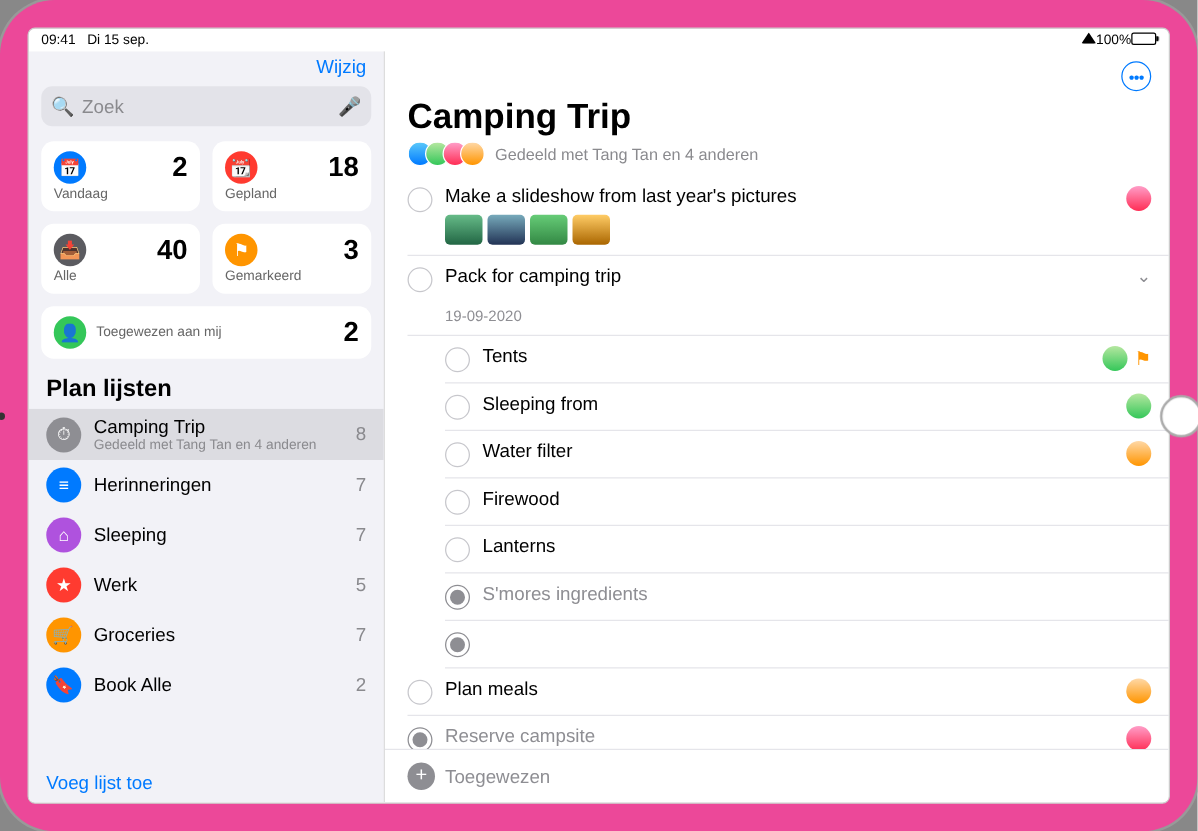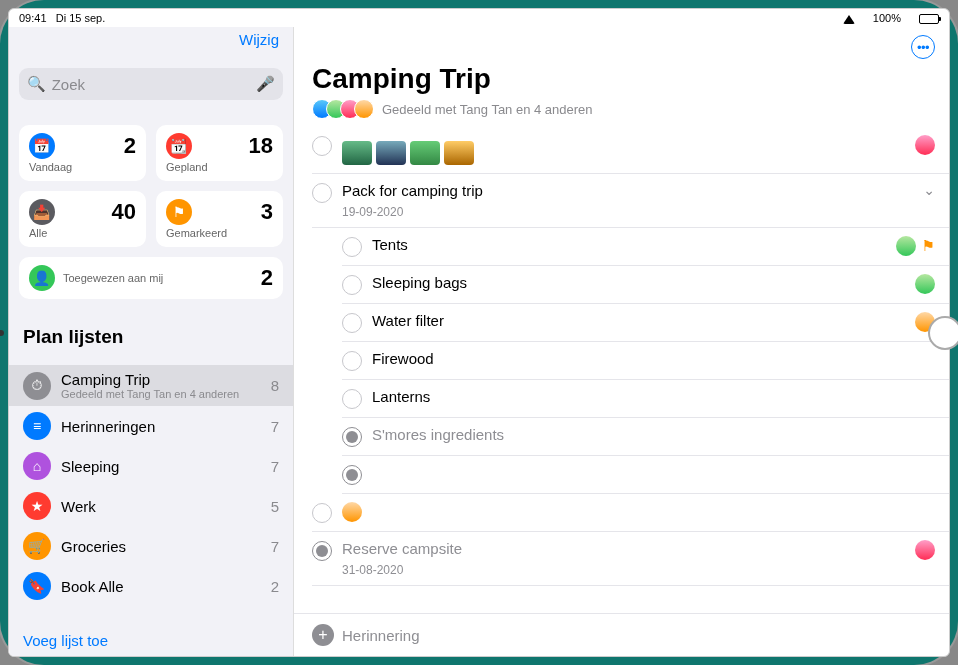--- a/index.html
+++ b/index.html
@@ -1,29 +1,29 @@
 <!DOCTYPE html>
 <html><head>
 <meta charset="utf-8">
 <style>
 * { box-sizing: border-box; margin: 0; padding: 0; font-family: -apple-system, BlinkMacSystemFont, "Helvetica Neue", sans-serif; }
 body { background: #888; display: flex; justify-content: center; align-items: center; height: 100vh; }
-.device { width: 958px; height: 665px; background: #0f766e; border-radius: 44px; padding: 8px; position: relative; box-shadow: 0 0 0 2px #999; }
+.device { width: 958px; height: 665px; background: #ec4899; border-radius: 44px; padding: 22px; position: relative; box-shadow: 0 0 0 2px #999; }
 .home-btn { position: absolute; right: -4px; top: 50%; transform: translateY(-50%); width: 34px; height: 34px; border: 2px solid #aaa; border-radius: 50%; background: #fff; }
 .sensor { position: absolute; left: -2px; top: 50%; transform: translateY(-50%); width: 6px; height: 6px; border-radius: 50%; background: #333; }
 .screen { width: 100%; height: 100%; background: #fff; border-radius: 6px; overflow: hidden; display: flex; flex-direction: column; border: 1px solid #ccc; }
 .status-bar { height: 18px; font-size: 11px; display: flex; justify-content: space-between; align-items: center; padding: 0 10px; }
 .status-left { color: #000; font-weight: 500; }
-.status-right { display: flex; align-items: flex-end; gap: 18px; }
+.status-right { display: flex; align-items: flex-start; gap: 0; }
 .battery-icon { width: 20px; height: 10px; border: 1px solid #000; border-radius: 2px; position: relative; }
 .battery-icon::after { content: ''; position: absolute; right: -3px; top: 2px; width: 2px; height: 4px; background: #000; border-radius: 0 1px 1px 0; }
 .battery-fill { background: #000; width: 100%; height: 100%; }
 .wifi-icon { width: 0; height: 0; border-left: 6px solid transparent; border-right: 6px solid transparent; border-bottom: 9px solid #000; border-radius: 2px;}
 .content { flex: 1; display: flex; overflow: hidden; }
-.sidebar { width: 285px; background: #f2f2f7; display: flex; flex-direction: column; border-right: 1px solid #ddd; gap: 13px; }
+.sidebar { width: 285px; background: #f2f2f7; display: flex; flex-direction: column; border-right: 1px solid #ddd; }
 .sidebar-top { padding: 4px 14px 0; text-align: right; }
 .edit-link { color: #007aff; font-size: 15px; }
 .search-box { margin: 6px 10px; background: #e3e3e9; border-radius: 9px; height: 32px; display: flex; align-items: center; padding: 0 8px; color: #8a8a8e; font-size: 15px; gap: 6px; }
 .search-box .mic { margin-left: auto; }
 .cards { display: grid; grid-template-columns: 1fr 1fr; gap: 10px; padding: 6px 10px; }
 .card { background: #fff; border-radius: 10px; padding: 8px 10px; }
 .card.wide { grid-column: 1 / -1; display: flex; align-items: center; }
 .card-header { display: flex; justify-content: space-between; align-items: center; }
 .card-icon { width: 26px; height: 26px; border-radius: 50%; display: flex; align-items: center; justify-content: center; color: #fff; font-size: 14px; }
 .card-count { font-size: 22px; font-weight: 700; }
@@ -51,21 +51,21 @@
 .avatar-stack .av:first-child { margin-left: 0; }
 .reminders { flex: 1; overflow: auto; padding: 0 0 0 18px; }
 .reminder { display: flex; align-items: flex-start; padding: 8px 14px 8px 0; border-bottom: 0.5px solid #e5e5ea; gap: 10px; }
 .reminder.sub { margin-left: 30px; }
 .check { width: 20px; height: 20px; border: 1.5px solid #c7c7cc; border-radius: 50%; flex-shrink: 0; margin-top: 1px; position: relative; }
 .check.done { border-color: #8e8e93; }
 .check.done::after { content: ''; position: absolute; inset: 3px; background: #8e8e93; border-radius: 50%; }
 .reminder-body { flex: 1; }
 .reminder-title { font-size: 15px; color: #000; }
 .reminder-title.done { color: #8e8e93; }
-.reminder-date { font-size: 12px; color: #8e8e93; margin-top: 6px; }
+.reminder-date { font-size: 12px; color: #8e8e93; margin-top: 16px; }
 .thumbs { display: flex; gap: 4px; margin-top: 6px; }
 .thumb { width: 30px; height: 24px; border-radius: 4px; }
 .reminder-right { display: flex; align-items: center; gap: 6px; }
 .assignee { width: 20px; height: 20px; border-radius: 50%; }
 .flag { color: #ff9500; font-size: 15px; }
 .expand { color: #8e8e93; font-size: 14px; transform: rotate(0deg); }
 .main-footer { display: flex; align-items: center; gap: 8px; padding: 10px 18px; border-top: 0.5px solid #e5e5ea; }
 .plus-circle { width: 22px; height: 22px; border-radius: 50%; background: #8e8e93; color: #fff; display: flex; align-items: center; justify-content: center; font-size: 16px; }
 .new-reminder-label { color: #8e8e93; font-size: 15px; }
 .av { background: linear-gradient(#bbb,#888); }
@@ -208,20 +208,21 @@
               <div class="av av-green"></div>
               <div class="av av-pink"></div>
               <div class="av av-orange"></div>
           </div>
           <span>Gedeeld met Tang Tan en 4 anderen</span>
         </div>
         <div class="reminders" id="reminders-container">
             <div class="reminder">
     <div class="check "></div>
     <div class="reminder-body">
+      <div class="reminder-title ">Make a slideshow from last year's pictures</div>
 
       <div class="thumbs">
     <div class="thumb t1"></div>
                   <div class="thumb t2"></div>
                   <div class="thumb t3"></div>
                   <div class="thumb t4"></div>
                 </div>
     </div>
     <div class="reminder-right">
                 <div class="assignee av av-pink"></div>
@@ -245,21 +246,21 @@
 
     </div>
     <div class="reminder-right">
                 <div class="assignee av av-green"></div>
                 <span class="flag">⚑</span>
               </div>
             </div>
             <div class="reminder sub">
     <div class="check "></div>
     <div class="reminder-body">
-      <div class="reminder-title ">Sleeping bags</div>
+      <div class="reminder-title ">Sleeping from</div>
 
     </div>
     <div class="reminder-right">
                 <div class="assignee av av-green"></div>
               </div>
             </div>
             <div class="reminder sub">
     <div class="check "></div>
     <div class="reminder-body">
       <div class="reminder-title ">Water filter</div>
@@ -292,36 +293,40 @@
 
     </div>
     <div class="reminder-right"></div>
             </div>
             <div class="reminder sub">
     <div class="check done"></div>
     <div class="reminder-right"></div>
             </div>
             <div class="reminder">
     <div class="check "></div>
+    <div class="reminder-body">
+      <div class="reminder-title ">Plan meals</div>
+
+    </div>
     <div class="reminder-right">
                 <div class="assignee av av-orange"></div>
               </div>
             </div>
             <div class="reminder">
     <div class="check done"></div>
     <div class="reminder-body">
       <div class="reminder-title done">Reserve campsite</div>
       <div class="reminder-date">31-08-2020</div>
 
     </div>
     <div class="reminder-right">
                 <div class="assignee av av-pink"></div>
               </div>
             </div>
           </div>
         <div class="main-footer">
           <div class="plus-circle">+</div>
-          <span class="new-reminder-label">Herinnering</span>
+          <span class="new-reminder-label">Toegewezen</span>
         </div>
       </div>
     </div>
   </div>
 </div>
 
 </body></html>

